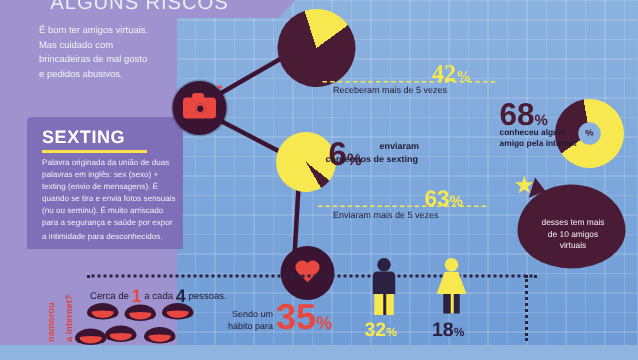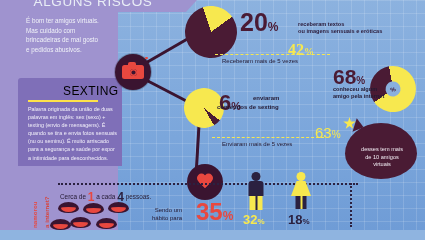--- a/index.html
+++ b/index.html
@@ -44,23 +44,22 @@
   }
   .intro div{white-space:nowrap;}
   
   .sextcard{
     position:absolute;left:18px;top:78px;width:104px;height:88px;
     background:#7f6fb8;
     border-radius:3px 3px 0 0;
   }
   .sext-h{
     position:absolute;left:10px;top:6px;
-    font-size:12px;font-weight:normal;letter-spacing:.4px;
-    color:#000000;
-    margin-left:35px;
+    font-size:12px;font-weight:bold;letter-spacing:.4px;
+    color:#ffffff;
   }
   .sext-rule{
     position:absolute;left:10px;top:22px;width:70px;height:1.5px;
     background:#ffe24a;
   }
   .sext-body{
     position:absolute;left:10px;top:27px;width:92px;
     font-size:5.4px;line-height:8.1px;color:#f2f0fa;
   }
   .sext-body div{white-space:nowrap;}
@@ -155,21 +154,21 @@
   .s6 .n{font-size:22px;color:#4a1b34;font-weight:bold;}
   .s6 .p{font-size:11px;color:#4a1b34;font-weight:bold;}
   .s6 .cap{
     position:absolute;left:-24px;top:18px;width:110px;
     font-size:6px;line-height:8px;color:#241a33;
   }
   .s6 .cap .l1{position:absolute;left:58px;top:-16px;white-space:nowrap;}
   .s6 .cap .l2{position:absolute;left:22px;top:-7px;white-space:nowrap;}
   .s63{
     position:absolute;left:283px;top:124px;
-    font-size:15px;font-weight:normal;color:#f7e84f;margin-left:32px;
+    font-size:15px;font-weight:bold;color:#f7e84f;
   }
   .s63 .pc{font-size:10px;}
   .s63cap{
     position:absolute;left:222px;top:141px;
     font-size:6px;color:#241a33;white-space:nowrap;
   }
   .dash6{
     position:absolute;left:212px;top:137px;width:112px;height:0;
     border-top:1.4px dashed #f7e84f;
   }
@@ -252,21 +251,21 @@
   .lip.d{left:12px;top:15px;}
   .lip.e{left:38px;top:16px;}
   .lip.f{left:-8px;top:17px;}
   .habito{
     position:absolute;left:140px;top:206px;width:42px;
     text-align:right;font-size:6px;line-height:8px;color:#241a33;
   }
   .habito div{white-space:nowrap;}
   .s35{
     position:absolute;left:184px;top:198px;
-    font-size:24px;font-weight:bold;color:#e8483f;padding-left:12px;
+    font-size:24px;font-weight:bold;color:#e8483f;
   }
   .s35 .pc{font-size:12px;}
   
   .fig{position:absolute;}
   .fig .head{position:absolute;left:50%;transform:translateX(-50%);border-radius:50%;}
   .fig .body{position:absolute;left:50%;transform:translateX(-50%);}
   .figM{left:246px;top:172px;width:20px;height:38px;}
   .figM .head{top:0;width:9px;height:9px;background:#2b2140;}
   .figM .body{top:9px;width:15px;height:15px;background:#2b2140;border-radius:3px 3px 0 0;}
   .figM .legs{position:absolute;left:50%;transform:translateX(-50%);top:24px;width:13px;height:14px;background:#f7e84f;}
@@ -330,27 +329,20 @@
     <span class="l2">a internet?</span>
   </div>
 
   <div class="camhub">
     <div class="flash"></div>
     <div class="cam"></div>
   </div>
 
   <div class="pie pie20"></div>
   <div class="dash20"></div>
-  <div class="s20 big">
-    <span class="n">20</span><span class="p">%</span>
-    <div class="cap">
-      <div>receberam textos</div>
-      <div>ou imagens sensuais e eróticas</div>
-    </div>
-  </div>
   <div class="s42"><span>42</span><span class="pc">%</span></div>
   <div class="s42cap">Receberam mais de 5 vezes</div>
 
   <div class="pie pie6"></div>
   <div class="dash6"></div>
   <div class="s6 big">
     <span class="n">6</span><span class="p">%</span>
     <div class="cap">
       <div class="l1">enviaram</div>
       <div class="l2">conteúdos de sexting</div>

